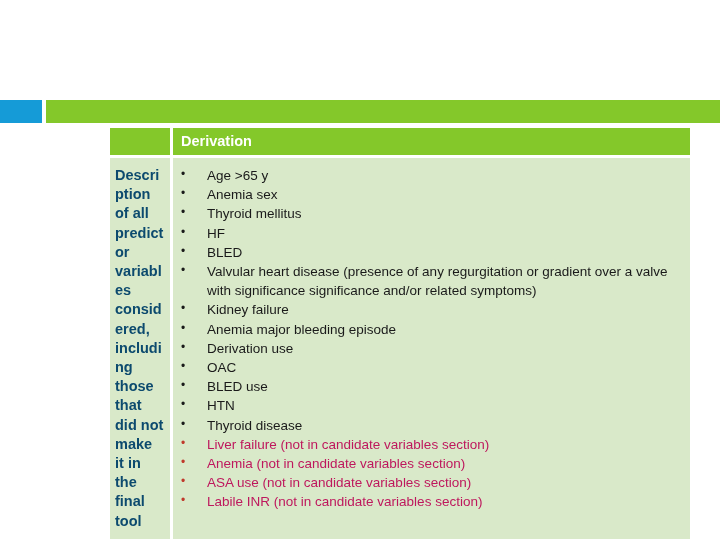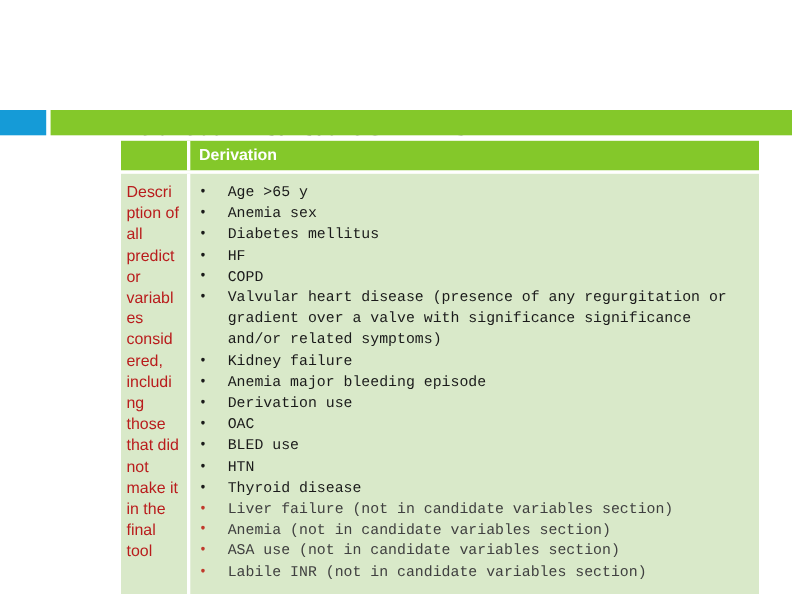--- a/index.html
+++ b/index.html
@@ -91,56 +91,55 @@
   .row-spacer td {
     height: 3px;
     background: #ffffff;
   }
 
   .cell-label {
     width: 60px;
     background: #D9E9C9;
     border-right: 3px solid #ffffff;
     font-size: 14.5px;
-    font-weight: normal;
-    color: #b91c1c;
+    font-weight: bold;
+    color: #0c4a6e;
     line-height: 19.2px;
     padding: 8px 6px 8px 5px !important;
     word-wrap: break-word;
   }
 
   .cell-list {
     background: #D9E9C9;
     padding: 8px 6px 10px 4px !important;
   }
 
   ul.bullets {
     list-style: none;
     margin: 0;
     padding: 0;
-    font-family: Liberation Mono, monospace;
   }
   ul.bullets li {
     position: relative;
     padding-left: 30px;
     font-size: 13.5px;
     line-height: 19.2px;
     color: #1a1a1a;
     margin: 0;
   }
   ul.bullets li::before {
     content: "\2022";
     position: absolute;
     left: 4px;
     top: -1px;
     font-size: 12px;
     line-height: 19.2px;
   }
   ul.bullets li.flag {
-    color: #404040;
+    color: #be185d;
   }
   ul.bullets li.flag::before {
     color: #C0392B;
   }
 </style>
 </head>
 <body>
 
 <div class="slide-title">
   <span class="title-body"><span class="num">2.</span><span>Predictor variables: HAS-BLED</span></span>
@@ -158,23 +157,23 @@
   <tr class="row-spacer">
     <td></td>
     <td></td>
   </tr>
   <tr>
     <td class="cell-label">Description of all predictor variables considered, including those that did not make it in the final tool</td>
     <td class="cell-list">
       <ul class="bullets" id="bullet-list">
             <li>Age &gt;65 y</li>
             <li>Anemia sex</li>
-            <li>Diabetes mellitus</li>
+            <li>Thyroid mellitus</li>
             <li>HF</li>
-            <li>COPD</li>
+            <li>BLED</li>
             <li>Valvular heart disease (presence of any regurgitation or gradient over a valve with significance significance and/or related symptoms)</li>
             <li>Kidney failure</li>
             <li>Anemia major bleeding episode</li>
             <li>Derivation use</li>
             <li>OAC</li>
             <li>BLED use</li>
             <li>HTN</li>
             <li>Thyroid disease</li>
             <li class="flag">Liver failure (not in candidate variables section)</li>
             <li class="flag">Anemia (not in candidate variables section)</li>

